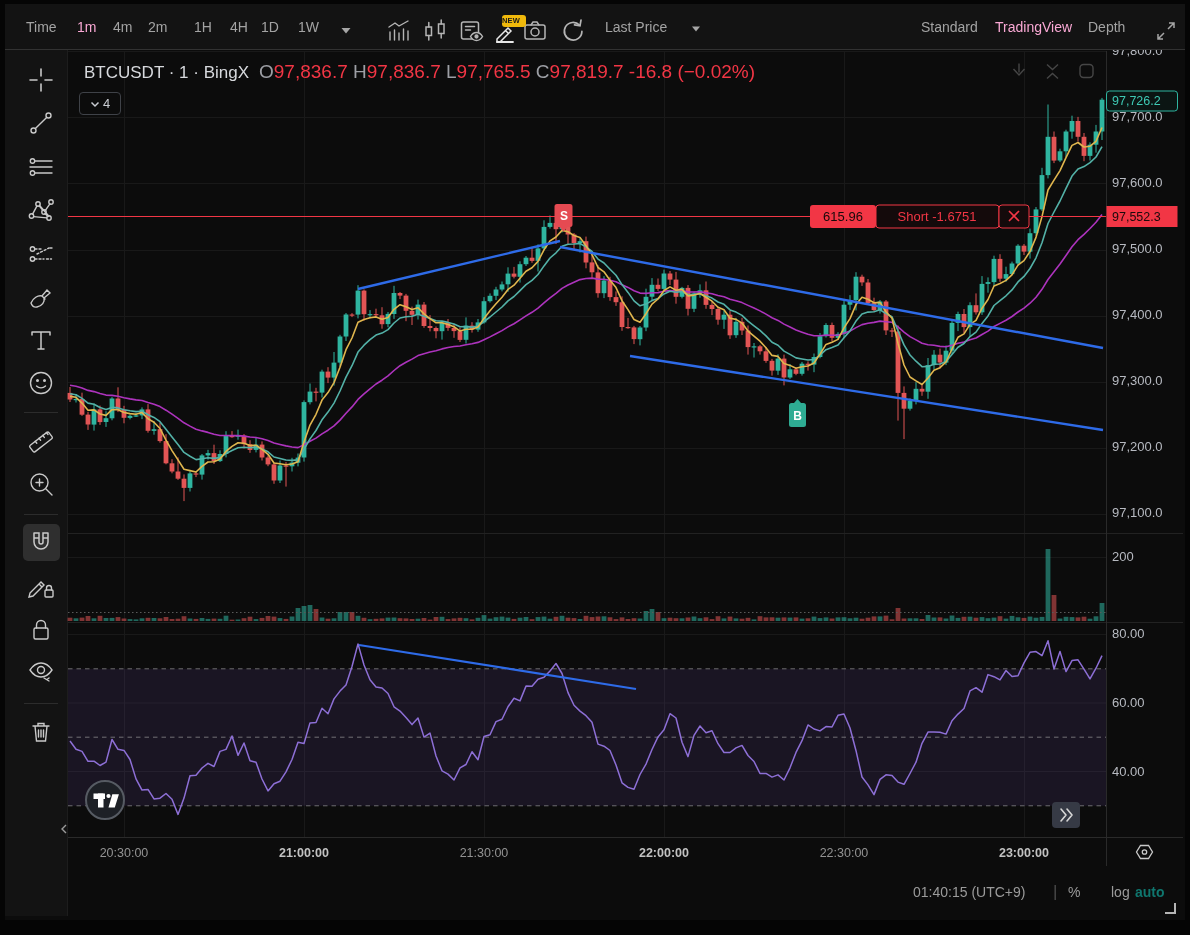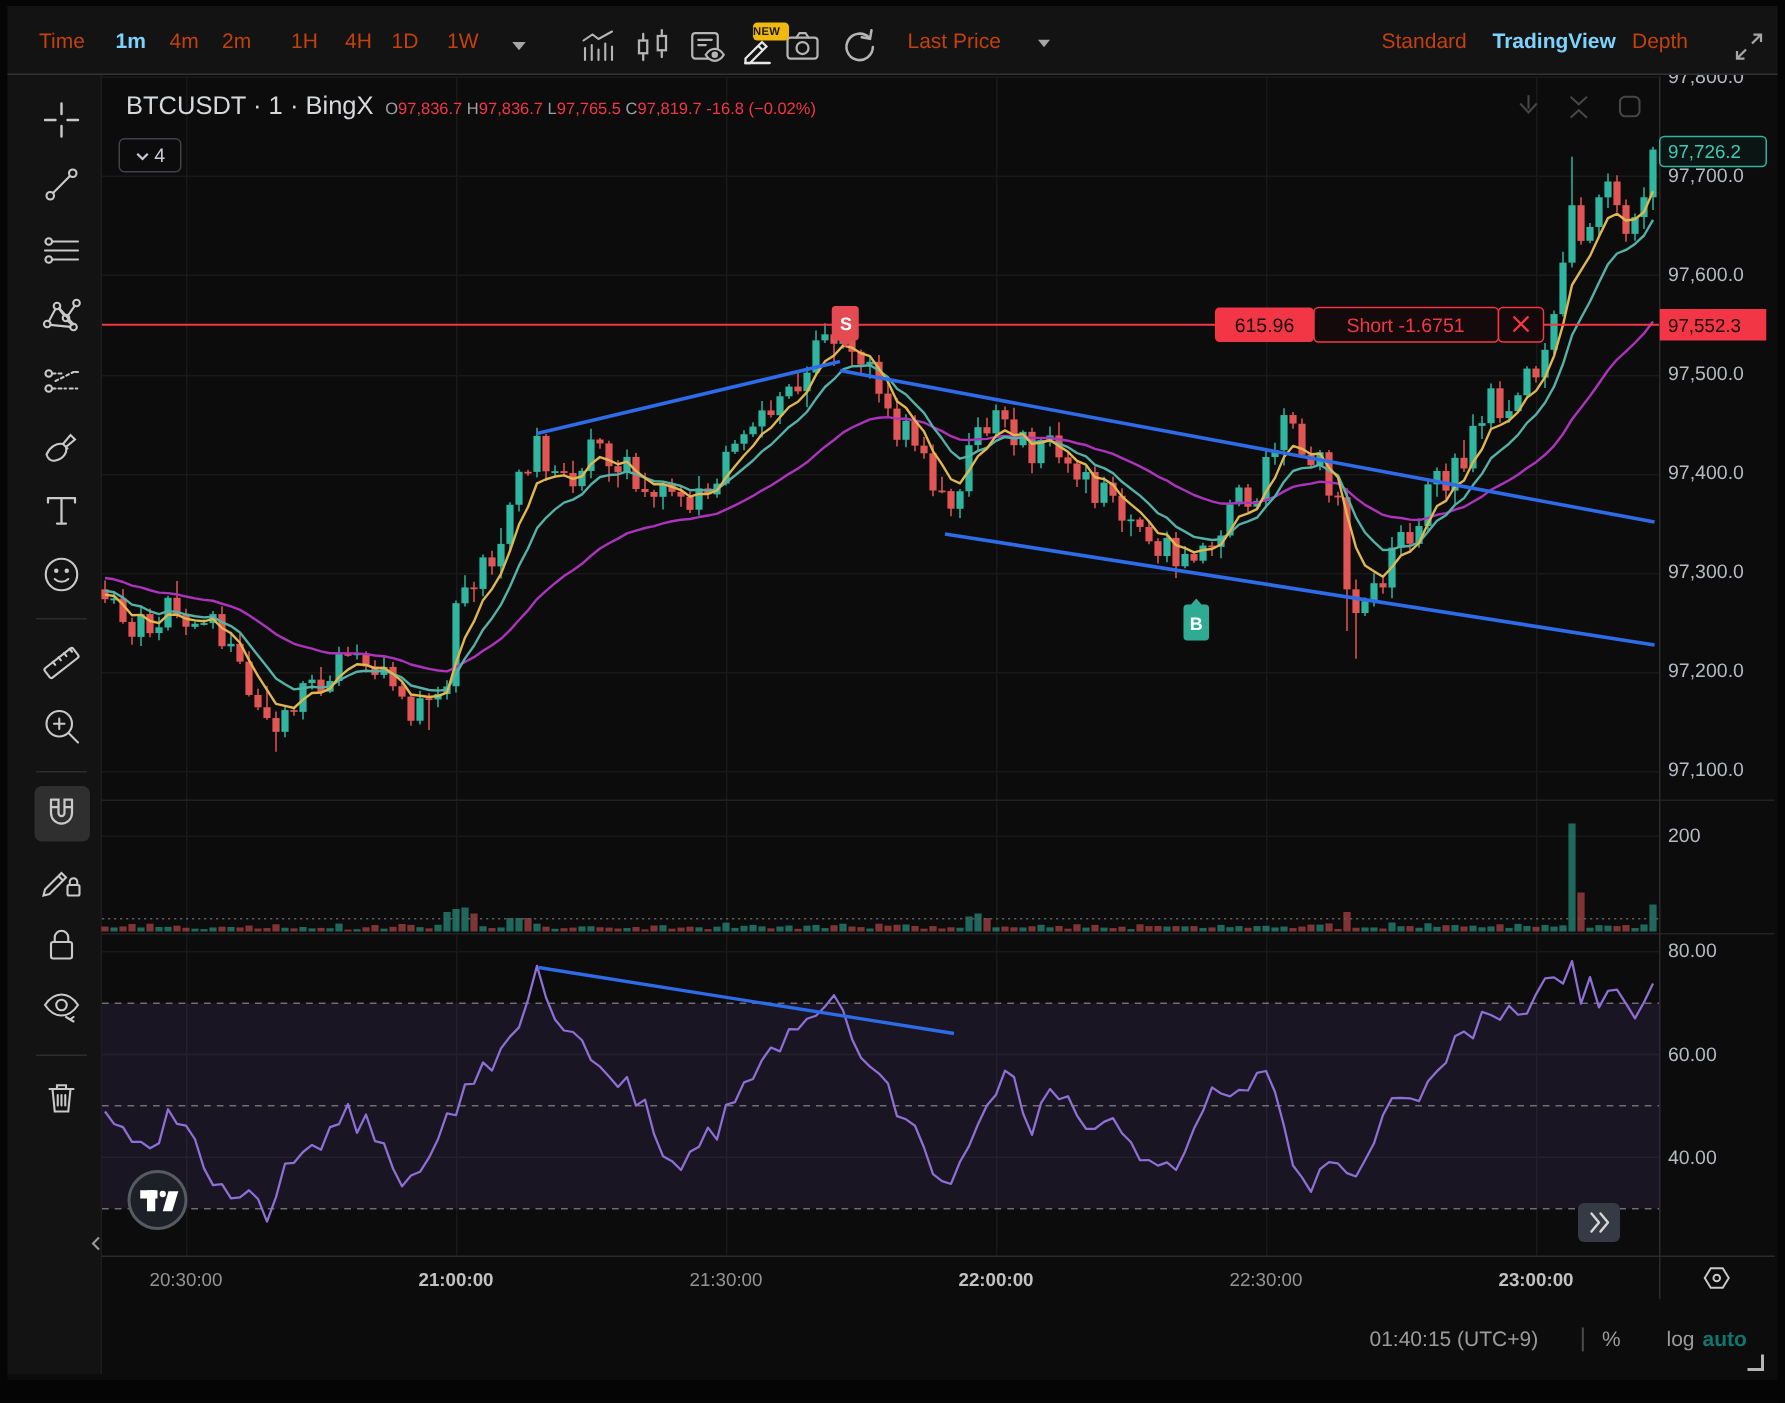--- a/index.html
+++ b/index.html
@@ -1,21 +1,21 @@
 <!DOCTYPE html>
 <html><head><meta charset="utf-8"><style>
 *{margin:0;padding:0;box-sizing:border-box}
 body{width:1190px;height:935px;background:#050505;font-family:"Liberation Sans",sans-serif;overflow:hidden;position:relative}
 .panel{position:absolute;left:5px;top:4px;width:1180px;height:916px;background:#0c0c0c}
 .lbar{position:absolute;left:5px;top:50px;width:63px;height:866px;background:#131313;border-right:1px solid #1d1d1d}
 .licon{position:absolute;left:22px;width:28px;height:28px;overflow:visible}
 .ldiv{position:absolute;left:19px;width:34px;height:1px;background:#2c2c2c}
 .topbar{position:absolute;left:5px;top:4px;width:1180px;height:46px;background:#131313;border-bottom:1px solid #323232}
-.tb{position:absolute;top:0;height:46px;line-height:46px;color:#c2410c;font-size:14px}
-.tbb{color:#7dd3fc;font-weight:bold}
+.tb{position:absolute;top:0;height:46px;line-height:46px;color:#a3a3a3;font-size:14px}
+.tbb{color:#f9a8d4;font-weight:normal}
 .ticon{position:absolute;top:13px}
 b2{color:#9d9fa5;font-weight:normal}
 </style></head><body>
 <div class="panel"></div>
 <div class="lbar">
     <svg class="licon" style="top:16px" width="28" height="28" viewBox="0 0 28 28">
       <g stroke="#c9c9c9" stroke-width="1.4" fill="none" stroke-linecap="round">
         <path d="M14 3 v7 M14 18 v7 M3 14 h7 M18 14 h7" stroke-width="1.6"></path>
       </g>
     </svg>
@@ -792,21 +792,21 @@
         <path d="M13 9 L19 3 M14 3 h5 v5 M9 13 L3 19 M3 14 v5 h5"></path>
       </g>
     </svg>
  <span class="tb" style="left:600px">Last Price</span>
  <span class="tb" style="left:916px">Standard</span>
  <span class="tb tbb" style="left:990px">TradingView</span>
  <span class="tb" style="left:1083px">Depth</span>
  <div style="position:absolute;left:497px;top:11px;width:24px;height:12px;background:#f0b90b;border-radius:3px;color:#1a1a1a;font-size:7.5px;font-weight:bold;text-align:left;line-height:12px;letter-spacing:.2px">NEW</div>
 </div>
 <div style="position:absolute;left:84px;top:61px;color:#d7d9dd;font-size:17px">BTCUSDT · 1 · BingX
-<span style="font-size:11px;color:#f23645">&nbsp;<b2>O</b2>97,836.7 <b2>H</b2>97,836.7 <b2>L</b2>97,765.5 <b2>C</b2>97,819.7 -16.8 (−0.02%)</span></div>
+<span style="font-size:19px;color:#f23645">&nbsp;<b2>O</b2>97,836.7 <b2>H</b2>97,836.7 <b2>L</b2>97,765.5 <b2>C</b2>97,819.7 -16.8 (−0.02%)</span></div>
 <div style="position:absolute;left:79px;top:92px;width:42px;height:23px;border:1px solid #3f4248;border-radius:4px;color:#c9ccd2;font-size:13px;text-align:center;line-height:21px"><svg width="10" height="7" viewBox="0 0 10 7" style="margin-right:3px">
       <path d="M1.5 1.5 l3.5 3.5 3.5 -3.5" stroke="#c9ccd2" stroke-width="1.5" fill="none"></path>
     </svg>4</div>
 <div style="position:absolute;left:905px;top:884px;width:280px;height:30px;color:#9b9b9b;font-size:14px">
 <span style="position:absolute;left:8px">01:40:15 (UTC+9)</span>
 <span style="position:absolute;left:148px;top:-2px;color:#4a4a4a;font-size:17px">|</span>
 <span style="position:absolute;left:163px">%</span>
 <span style="position:absolute;left:206px">log</span>
 <span style="position:absolute;left:230px;color:#0f766e;font-weight:bold">auto</span>
 </div>

